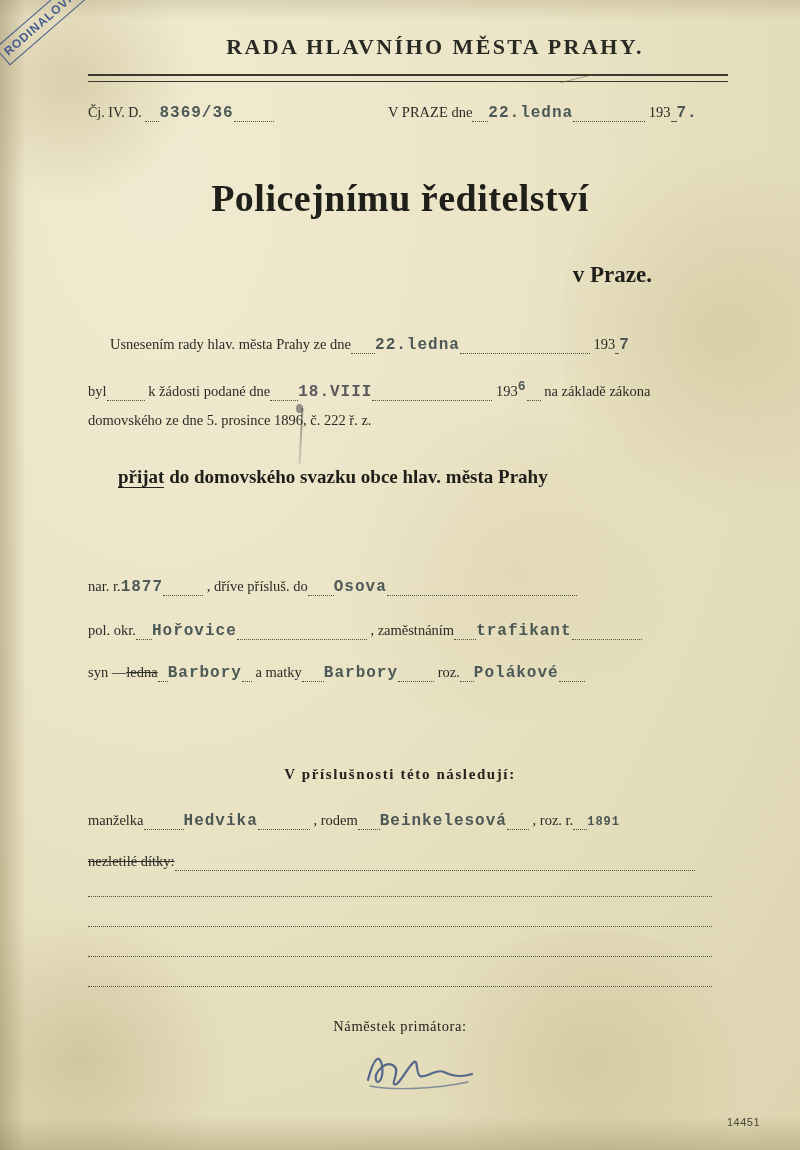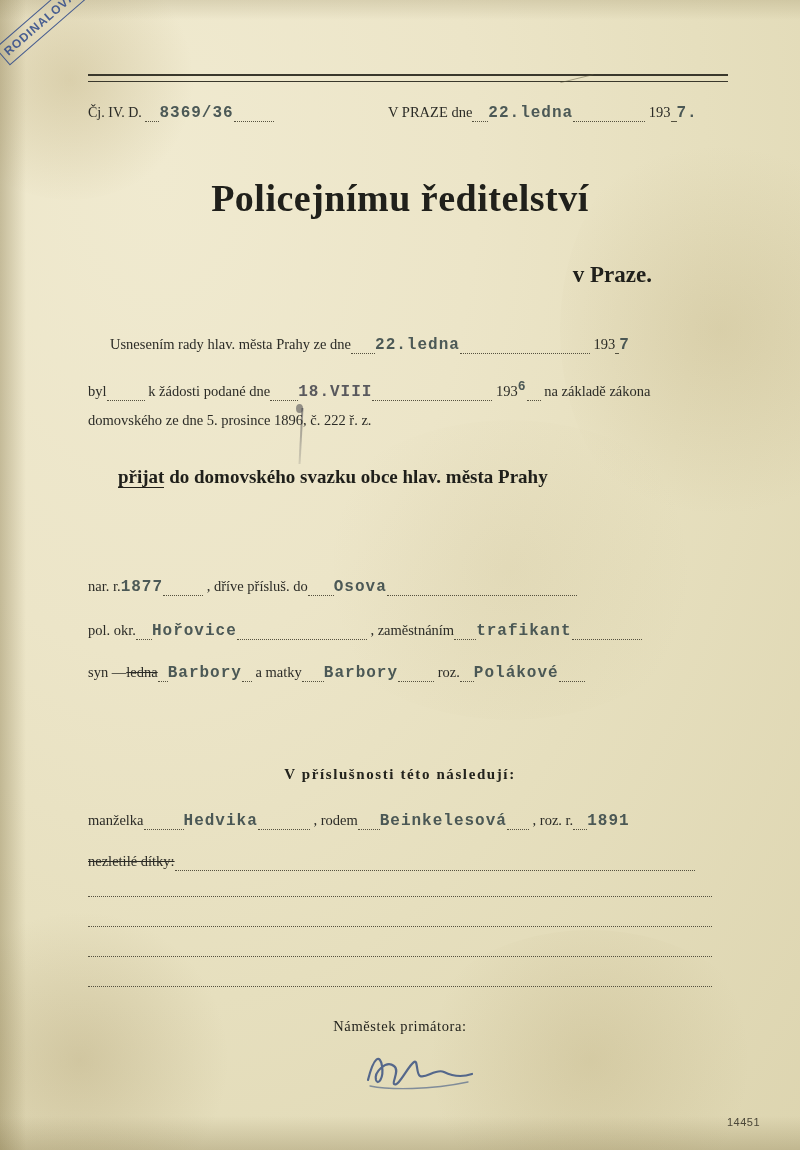--- a/index.html
+++ b/index.html
@@ -232,20 +232,21 @@
   <div class="edge-left"></div>
   <div class="edge-top"></div>
   <div class="edge-bottom"></div>
 
   <div class="content">
 
     <div class="corner-stamp">
       <span class="box">RODINALOVÁ</span>
     </div>
 
+    <div class="header-title">RADA HLAVNÍHO MĚSTA PRAHY.</div>
     <div class="rule-double"></div>
     <div class="pencil-mark"></div>
 
     <div class="row r-cj">
       <span class="lbl">Čj. IV. D.</span>
       <span class="dots" style="width:14px;">&nbsp;</span><span class="tw" style="font-size:16px;">8369/36</span><span class="dots" style="width:40px;">&nbsp;</span>
     </div>
 
     <div class="row r-vpraze">
       <span>V PRAZE dne</span><span class="dots" style="width:16px;">&nbsp;</span><span class="tw" style="font-size:16px;">22.ledna</span><span class="dots" style="width:72px;">&nbsp;</span>
@@ -293,21 +294,21 @@
       <span>a matky</span><span class="dots" style="width:22px;">&nbsp;</span><span class="tw" style="font-size:16px;">Barbory</span><span class="dots" style="width:36px;">&nbsp;</span>
       <span>roz.</span><span class="dots" style="width:14px;">&nbsp;</span><span class="tw" style="font-size:16px;">Polákové</span><span class="dots" style="width:26px;">&nbsp;</span>
     </div>
 
 
     <div class="sec-title">V příslušnosti této následují:</div>
 
     <div class="row f-manz">
       <span>manželka</span><span class="dots" style="width:40px;">&nbsp;</span><span class="tw" style="font-size:16px;">Hedvika</span><span class="dots" style="width:52px;">&nbsp;</span>
       <span>, rodem</span><span class="dots" style="width:22px;">&nbsp;</span><span class="tw" style="font-size:16px;">Beinkelesová</span><span class="dots" style="width:22px;">&nbsp;</span>
-      <span>, roz. r.</span><span class="dots" style="width:14px;">&nbsp;</span><span class="tw" style="font-size:16px;">1891</span>
+      <span>, roz. r.</span><span class="dots" style="width:14px;">&nbsp;</span><span class="tw" style="font-size:12px;">1891</span>
     </div>
 
     <div class="row f-deti">
       <span class="strike">nezletilé dítky:</span><span class="dots" style="width:520px;">&nbsp;</span>
     </div>
 
     <div class="blank-line bl1"></div>
     <div class="blank-line bl2"></div>
     <div class="blank-line bl3"></div>
     <div class="blank-line bl4"></div>

